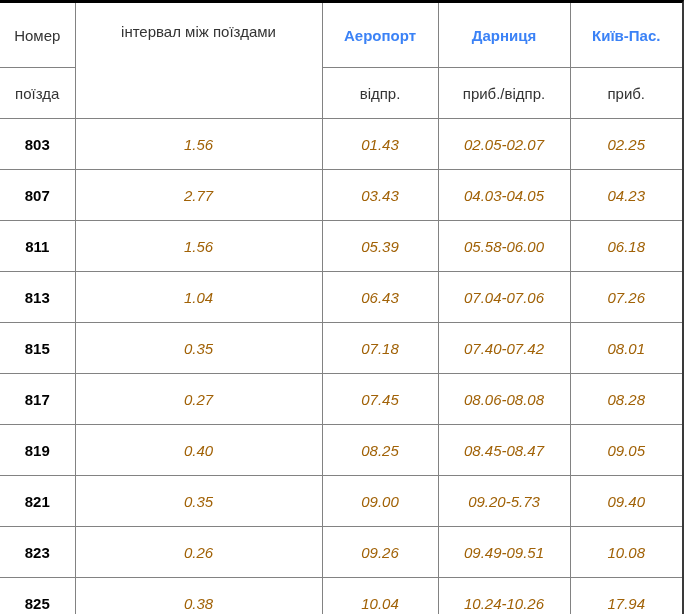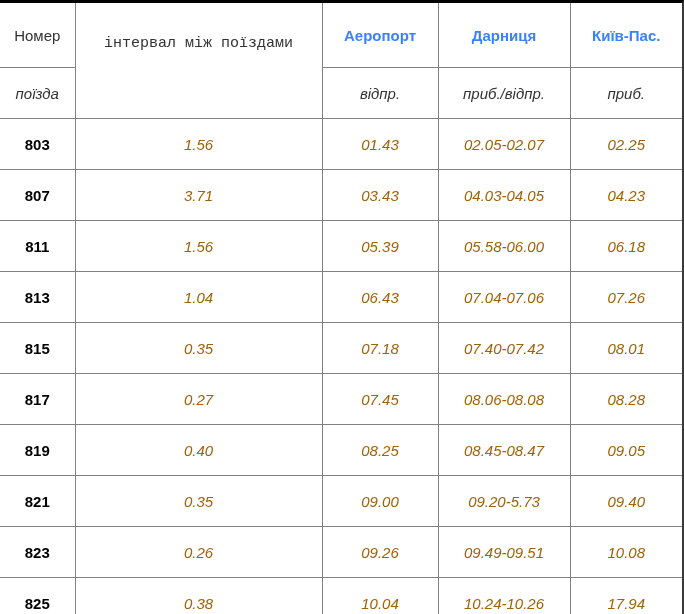--- a/index.html
+++ b/index.html
@@ -31,36 +31,35 @@
     background: #ffffff;
     overflow: hidden;
     white-space: nowrap;
   }
   
   .schedule tr > *:first-child { border-left: none; }
   .schedule tr > *:last-child  { border-right: none; }
   .schedule thead tr.r1 > th   { border-top: none; }
 
   .schedule thead tr.r1 th { height: 64px; }
-  .schedule thead tr.r2 th { height: 50px; font-style: italic; }
+  .schedule thead tr.r2 th { height: 50px; }
   .schedule tbody td       { height: 50px; }
 
   .schedule thead th {
     font-weight: normal;
     font-size: 15px;
     color: #333333;
   }
   .schedule th.station {
     font-weight: bold;
     color: #3b82f6;
   }
   .schedule th.interval-head {
     vertical-align: top;
-    padding-top: 32px;
-    font-family: Liberation Mono, monospace;
+    padding-top: 20px;
   }
   .schedule td {
     font-size: 15px;
     font-style: italic;
     color: #a16207;
   }
   .schedule td.c0 {
     font-style: normal;
     font-weight: bold;
     color: #000000;
@@ -96,21 +95,21 @@
     <tbody>
         <tr>
           <td class="c0">803</td>
           <td class="c1">1.56</td>
           <td class="c2">01.43</td>
           <td class="c3">02.05-02.07</td>
           <td class="c4">02.25</td>
         </tr>
         <tr>
           <td class="c0">807</td>
-          <td class="c1">3.71</td>
+          <td class="c1">2.77</td>
           <td class="c2">03.43</td>
           <td class="c3">04.03-04.05</td>
           <td class="c4">04.23</td>
         </tr>
         <tr>
           <td class="c0">811</td>
           <td class="c1">1.56</td>
           <td class="c2">05.39</td>
           <td class="c3">05.58-06.00</td>
           <td class="c4">06.18</td>

